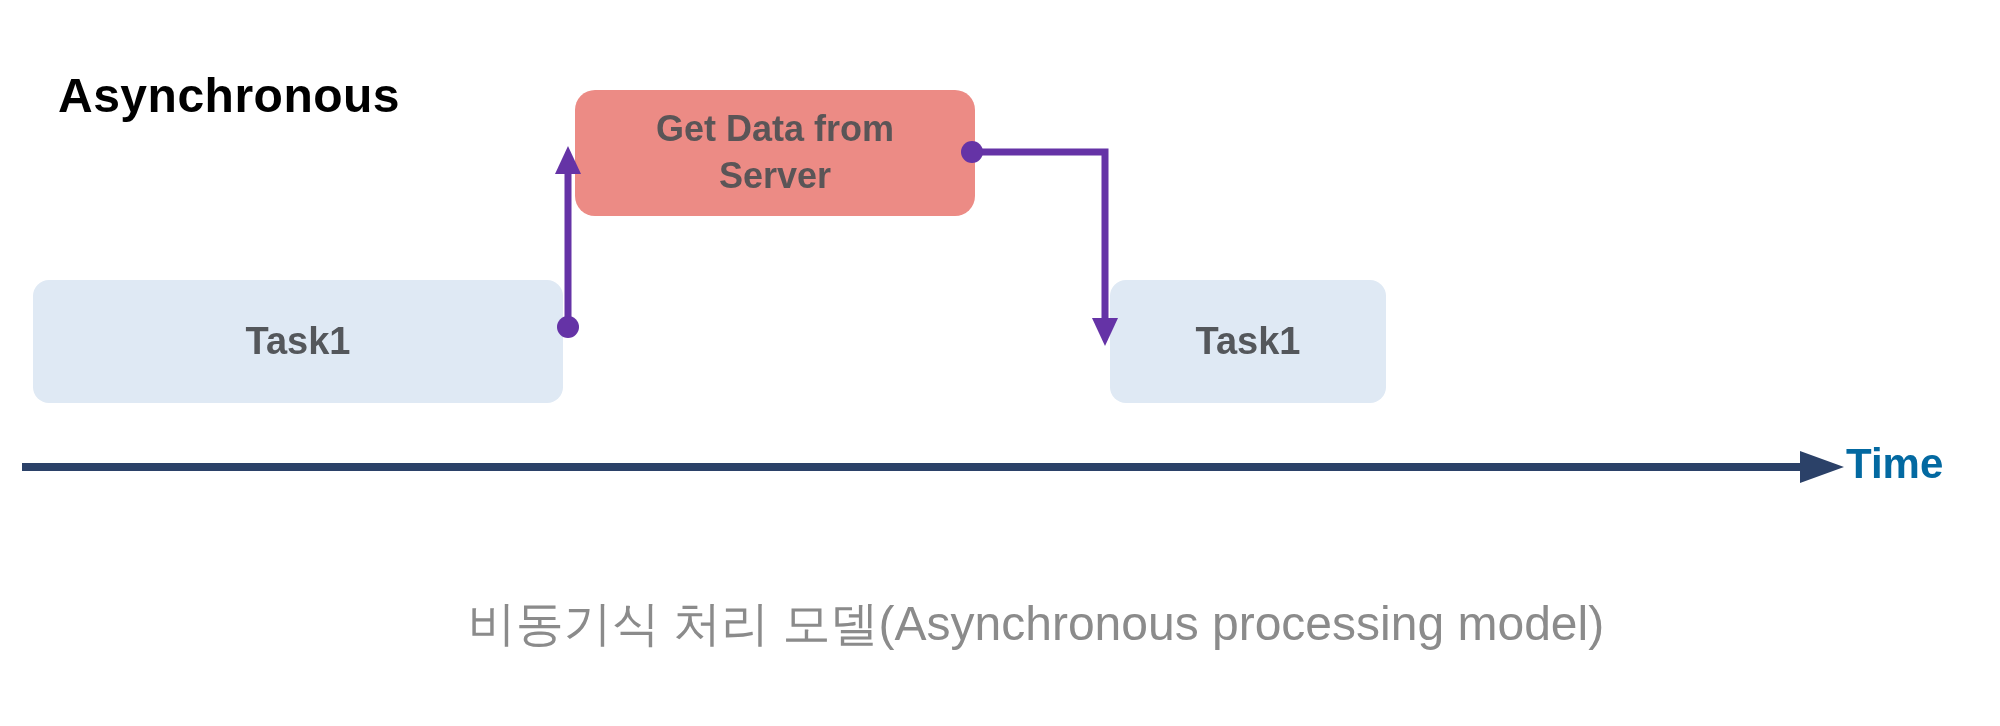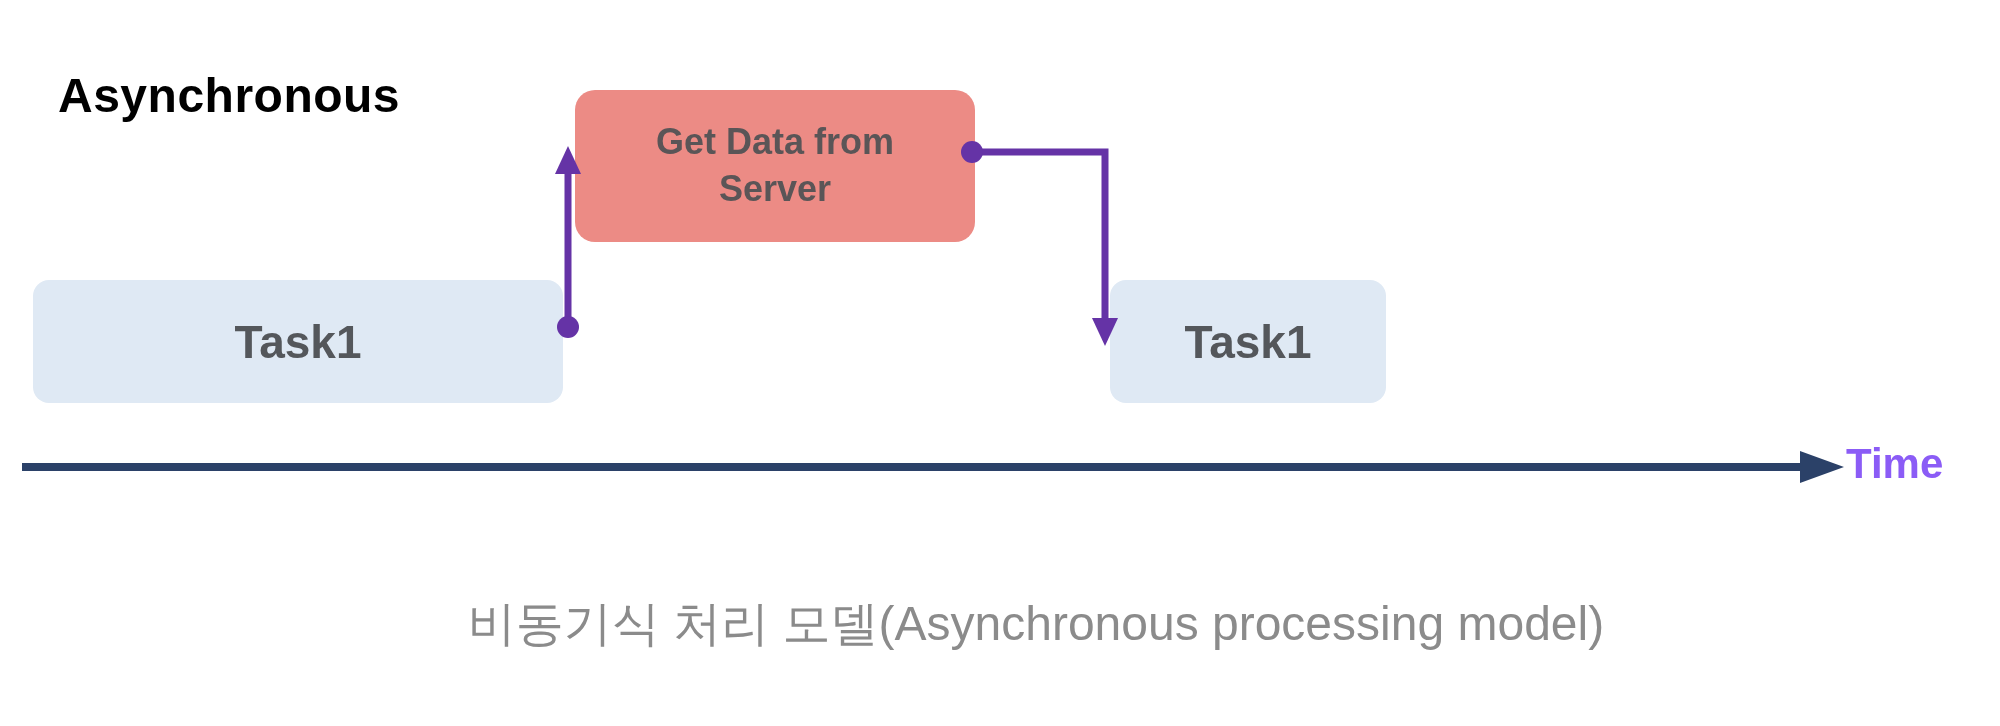--- a/index.html
+++ b/index.html
@@ -22,21 +22,21 @@
     font-size: 48px;
     font-weight: 700;
     color: #000000;
     letter-spacing: 0.5px;
   }
   .server-box {
     position: absolute;
     left: 575px;
     top: 90px;
     width: 400px;
-    height: 152px;
+    height: 126px;
     background: #EC8B85;
     border-radius: 20px;
     display: flex;
     align-items: center;
     justify-content: center;
     text-align: center;
     box-sizing: border-box;
     padding: 0 30px;
     z-index: 1;
   }
@@ -50,21 +50,21 @@
     position: absolute;
     top: 280px;
     height: 123px;
     border-radius: 16px;
     display: flex;
     align-items: center;
     justify-content: center;
     z-index: 1;
   }
   .task .box-label {
-    font-size: 46px;
+    font-size: 38px;
     font-weight: 700;
     color: #54575B;
   }
   .task-1a { left: 33px;   width: 530px; background: #DFE9F4; }
   .task-2  { left: 575px;  width: 522px; background: #F8DFA3; }
   .task-1b { left: 1110px; width: 276px; background: #DFE9F4; }
   .overlay {
     position: absolute;
     left: 0;
     top: 0;
@@ -72,21 +72,21 @@
     height: 726px;
     z-index: 2;
     pointer-events: none;
   }
   .time-label {
     position: absolute;
     left: 1846px;
     top: 440px;
     font-size: 42px;
     font-weight: 700;
-    color: #8b5cf6;
+    color: #0369a1;
     z-index: 2;
   }
   .caption {
     position: absolute;
     left: 0;
     top: 592px;
     width: 2000px;
     text-align: center;
     font-size: 48px;
     font-weight: 400;

